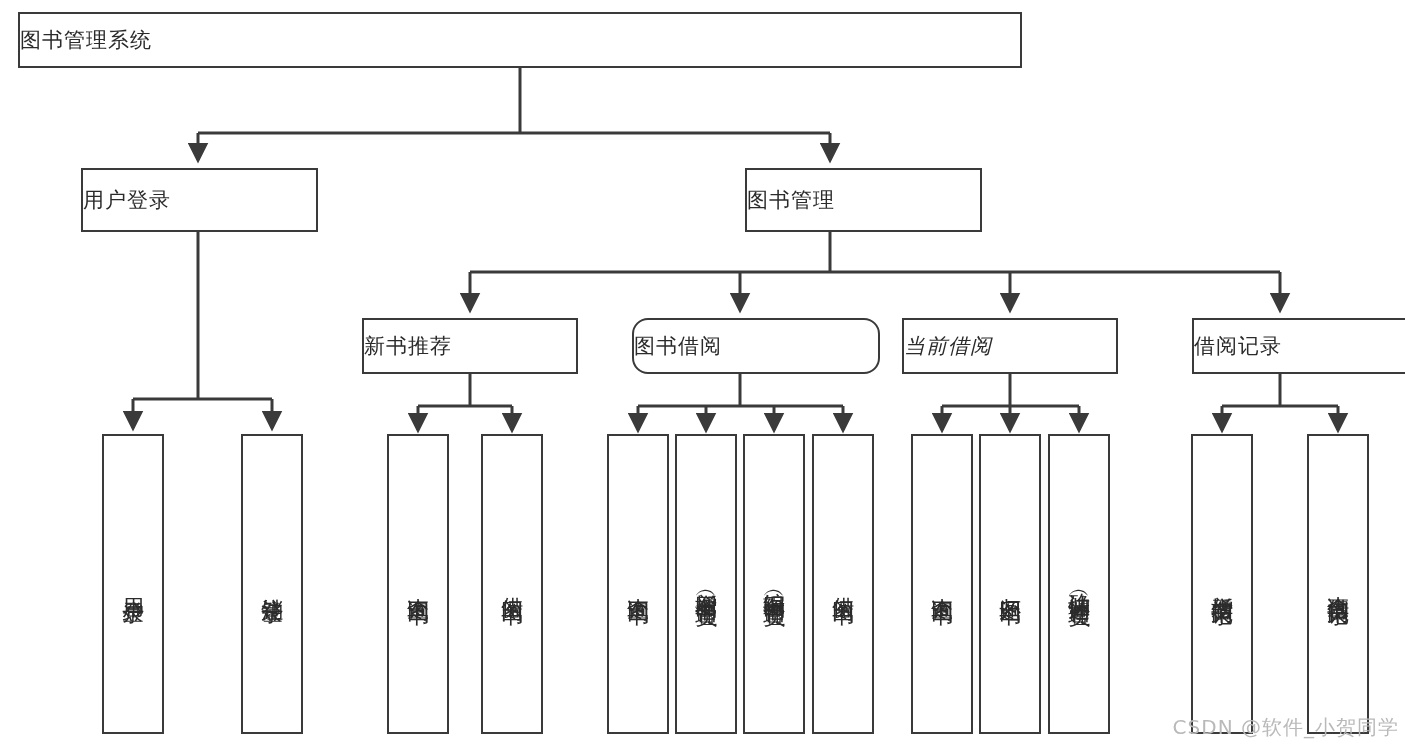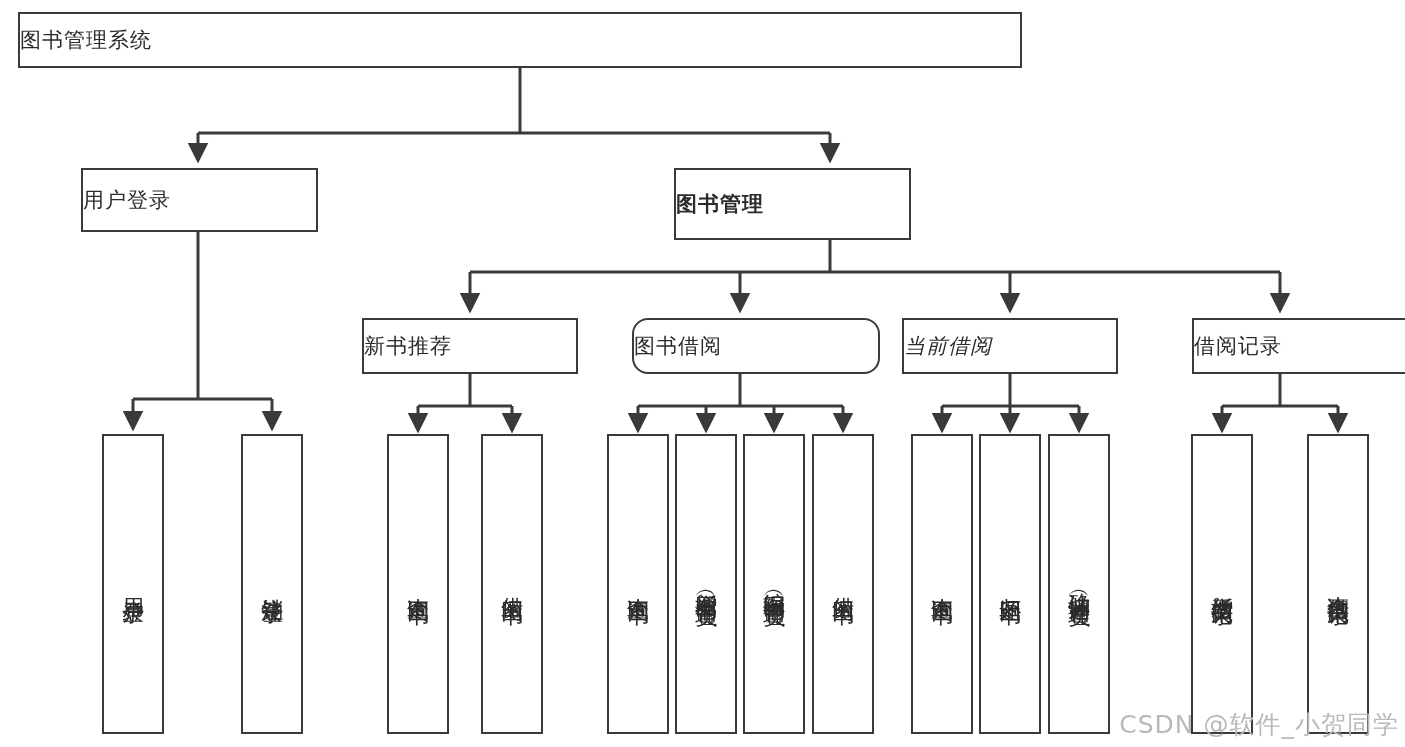--- a/index.html
+++ b/index.html
@@ -54,21 +54,21 @@
     letter-spacing:2px;
     writing-mode:vertical-rl;
     text-orientation:upright;
     white-space:nowrap;
     text-align:center;
   }
   .watermark{
     position:absolute;
     right:6px;
     bottom:6px;
-    font-size:25px;
+    font-size:20px;
     color:#b9b9b9;
     letter-spacing:1px;
     white-space:nowrap;
     pointer-events:none;
   }
 </style>
 </head>
 <body>
 
 <div id="stage">
@@ -124,21 +124,21 @@
     </g>
   </svg>
 
   <div class="node-box" style="left:18px;top:12px;width:1004px;height:56px;">
     <span class="node-label">图书管理系统</span>
   </div>
 
   <div class="node-box" style="left:81px;top:168px;width:237px;height:64px;">
     <span class="node-label">用户登录</span>
   </div>
-  <div class="node-box" style="left:674px;top:168px;width:237px;height:72px;font-weight:bold;">
+  <div class="node-box" style="left:745px;top:168px;width:237px;height:64px;">
     <span class="node-label">图书管理</span>
   </div>
 
   <div class="node-box" style="left:362px;top:318px;width:216px;height:56px;">
     <span class="node-label">新书推荐</span>
   </div>
   <div class="node-box" style="left:632px;top:318px;width:248px;height:56px;border-radius:16px;">
     <span class="node-label">图书借阅</span>
   </div>
   <div class="node-box" style="left:902px;top:318px;width:216px;height:56px;font-style:italic;">

